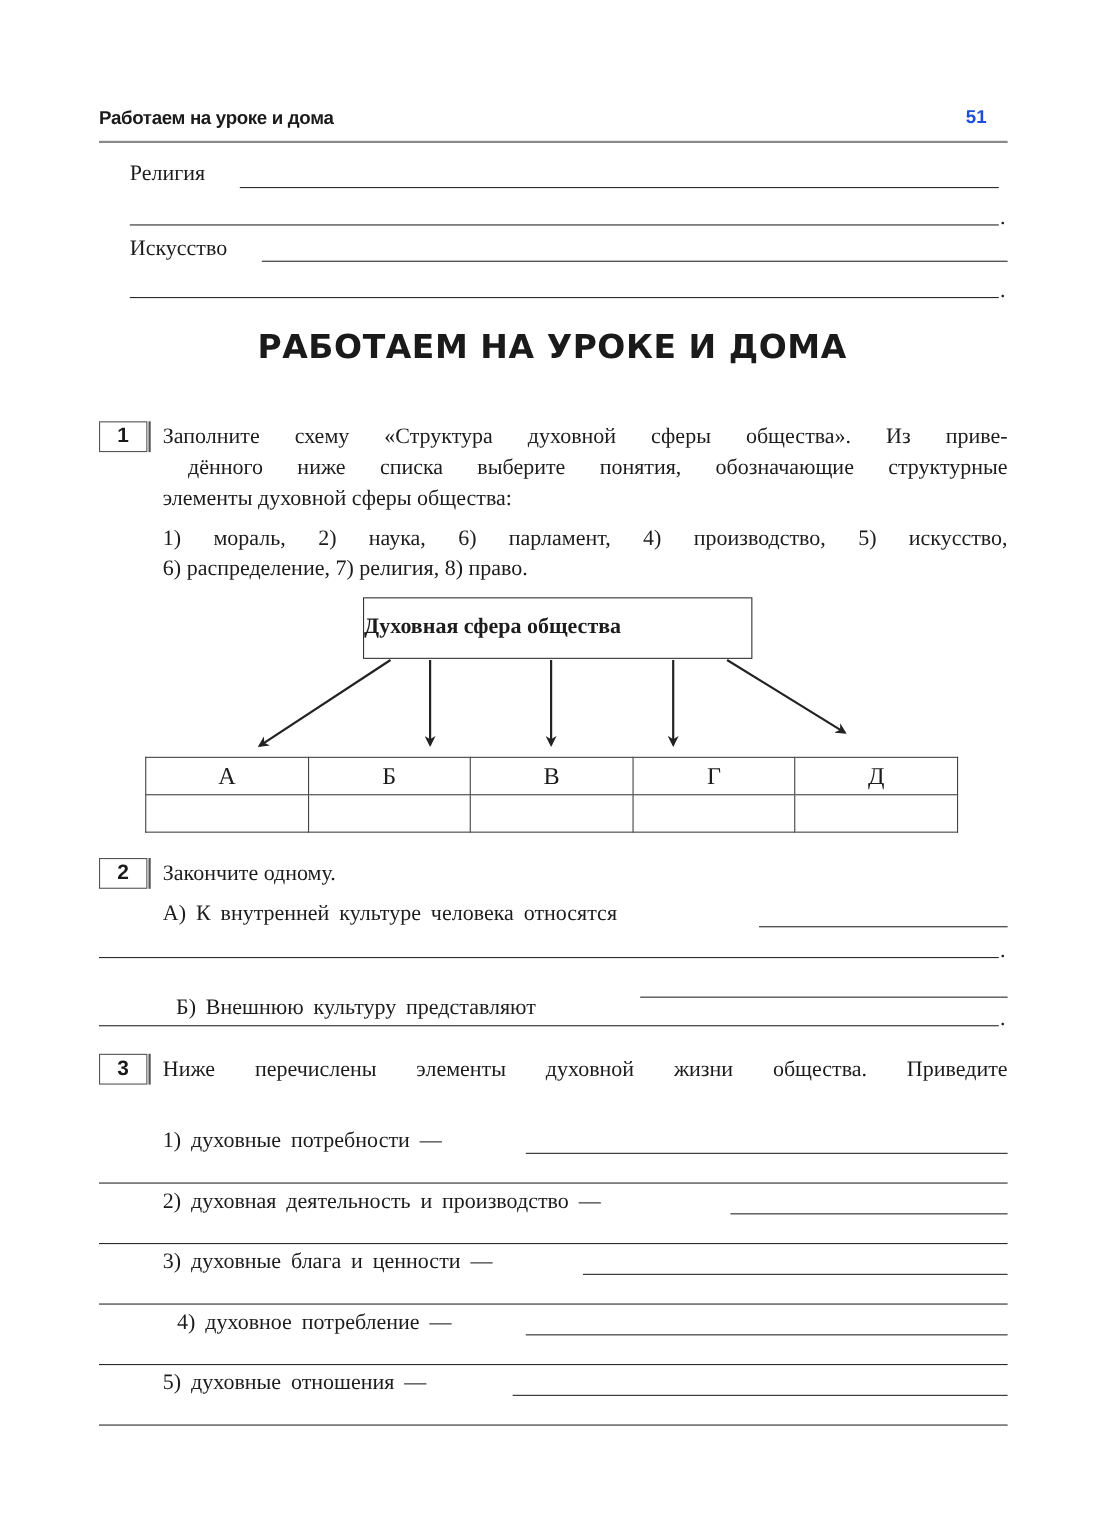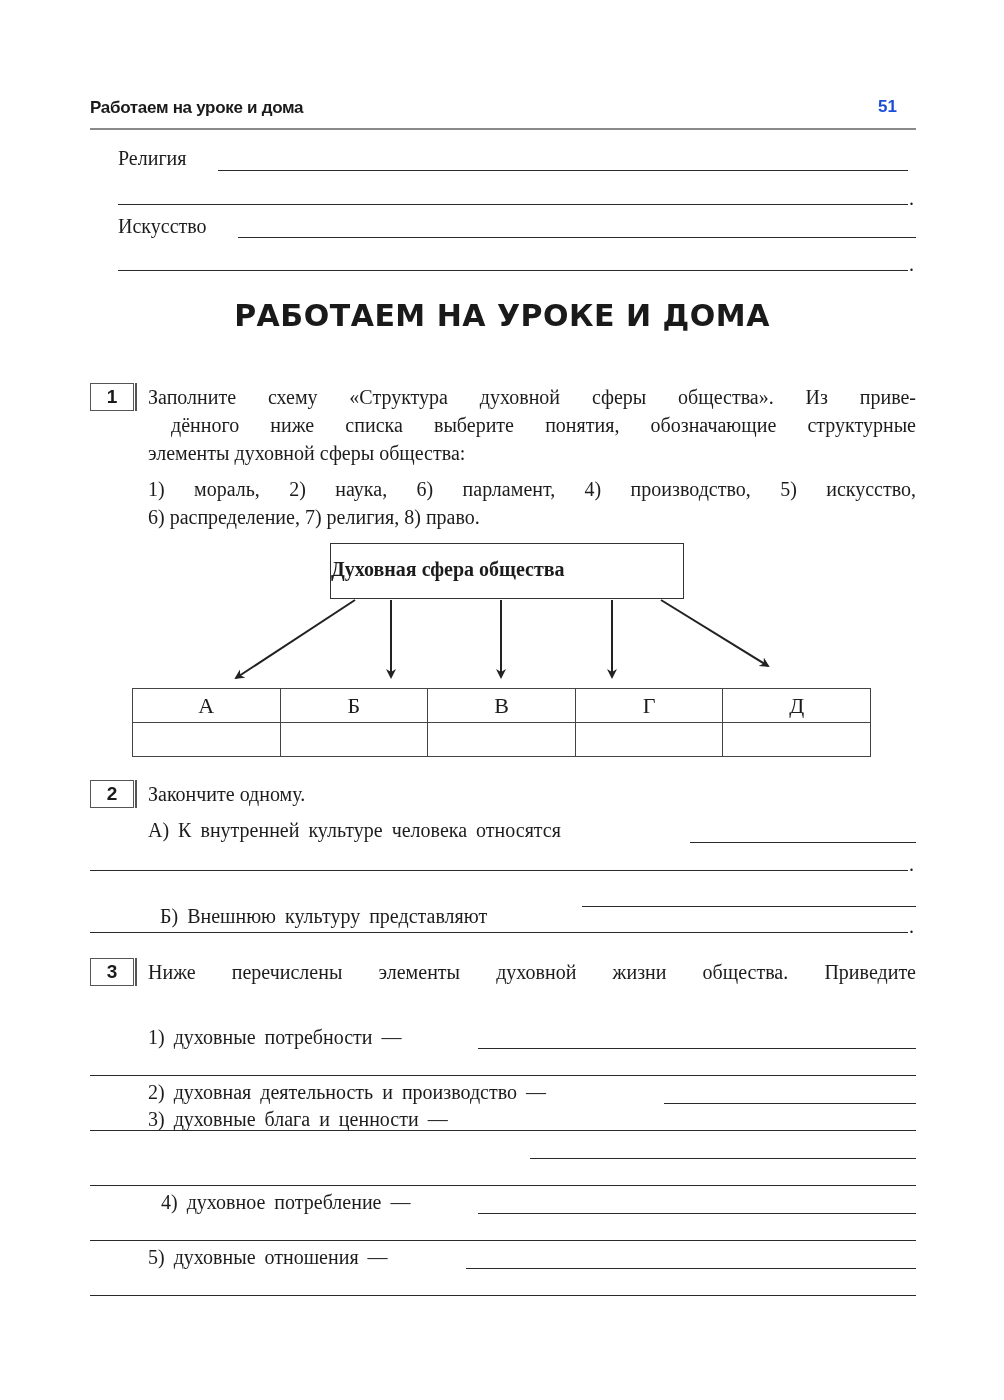--- a/index.html
+++ b/index.html
@@ -113,21 +113,21 @@
 </div>
 
 <div class="abs body-text" style="left:148px; top:1023px; word-spacing:4px;">1) духовные потребности —</div>
 <div class="line" style="left:478px; top:1048px; width:438px;"></div>
 <div class="line" style="left:90px; top:1075px; width:826px;"></div>
 
 <div class="abs body-text" style="left:148px; top:1078px; word-spacing:4px;">2) духовная деятельность и производство —</div>
 <div class="line" style="left:664px; top:1103px; width:252px;"></div>
 <div class="line" style="left:90px; top:1130px; width:826px;"></div>
 
-<div class="abs body-text" style="left:148px; top:1105px; word-spacing:4px;">3) духовные блага и ценности —</div>
+<div class="abs body-text" style="left:148px; top:1133px; word-spacing:4px;">3) духовные блага и ценности —</div>
 <div class="line" style="left:530px; top:1158px; width:386px;"></div>
 <div class="line" style="left:90px; top:1185px; width:826px;"></div>
 
 <div class="abs body-text" style="left:161px; top:1188px; word-spacing:4px;">4) духовное потребление —</div>
 <div class="line" style="left:478px; top:1213px; width:438px;"></div>
 <div class="line" style="left:90px; top:1240px; width:826px;"></div>
 
 <div class="abs body-text" style="left:148px; top:1243px; word-spacing:4px;">5) духовные отношения —</div>
 <div class="line" style="left:466px; top:1268px; width:450px;"></div>
 <div class="line" style="left:90px; top:1295px; width:826px;"></div>

